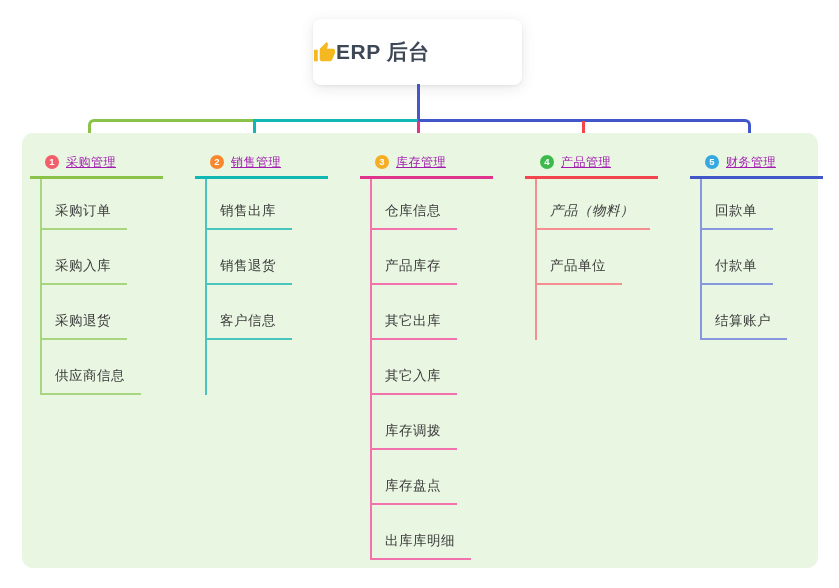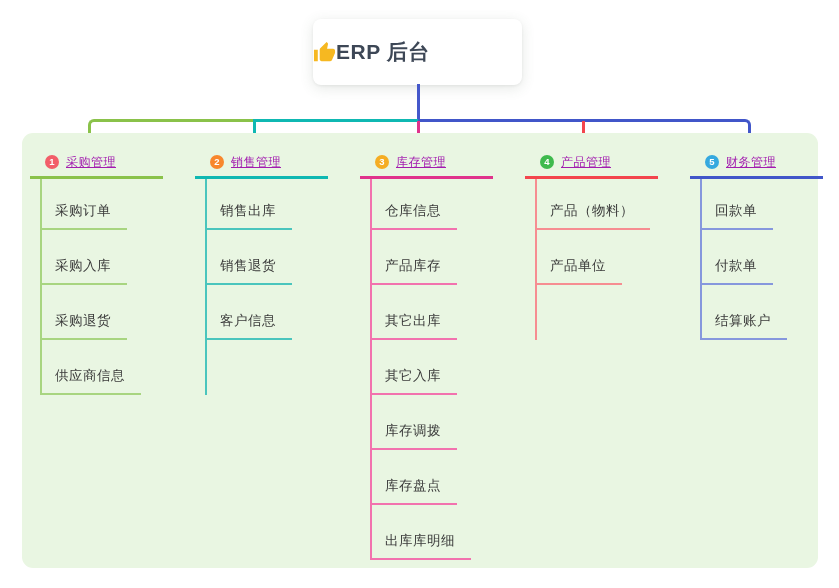--- a/index.html
+++ b/index.html
@@ -139,21 +139,21 @@
         </div>
       </div>
       <div class="branch" style="left: 525px; top: 145px;">
         <div class="branch-header" style="border-bottom-color: rgb(243, 69, 77);">
           <span class="badge" style="background: rgb(62, 186, 77);">4</span>
           <span class="branch-label">产品管理</span>
         </div>
         <div class="trunk" style="background: rgb(246, 141, 145); height: 161px;"></div>
         <div class="children">
           <div class="child-row">
-            <span class="child" style="border-bottom-color: rgb(246, 141, 145);">产品（物料）</span>
+            <span class="child" style="border-bottom-color: rgb(246, 141, 145); font-style: italic;">产品（物料）</span>
           </div>
           <div class="child-row">
             <span class="child" style="border-bottom-color: rgb(246, 141, 145);">产品单位</span>
           </div>
         </div>
       </div>
       <div class="branch" style="left: 690px; top: 145px;">
         <div class="branch-header" style="border-bottom-color: rgb(65, 86, 201);">
           <span class="badge" style="background: rgb(53, 169, 223);">5</span>
           <span class="branch-label">财务管理</span>

